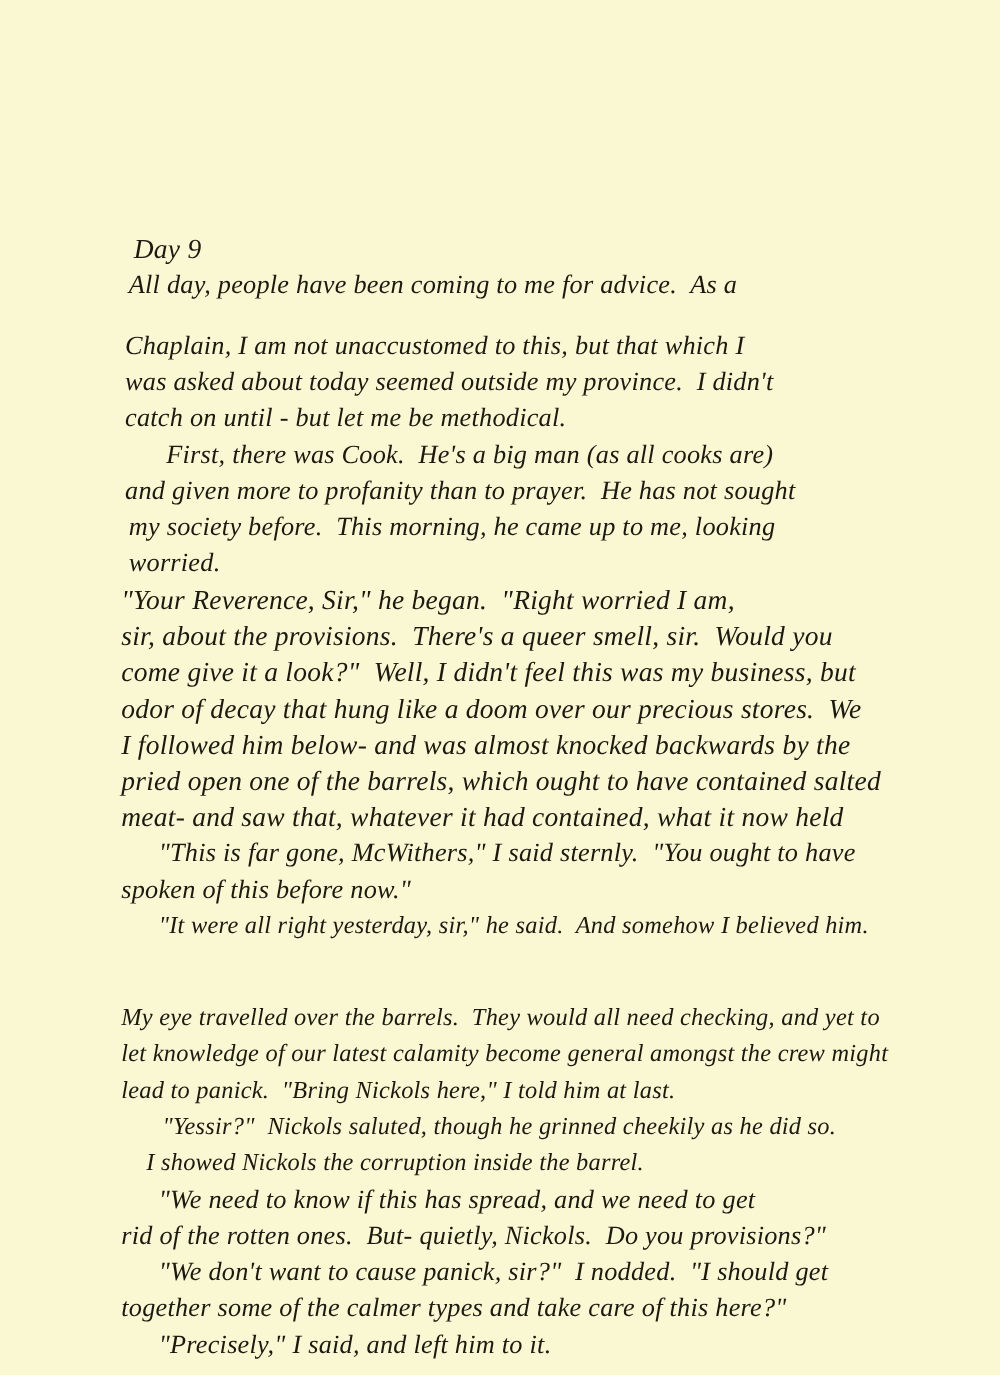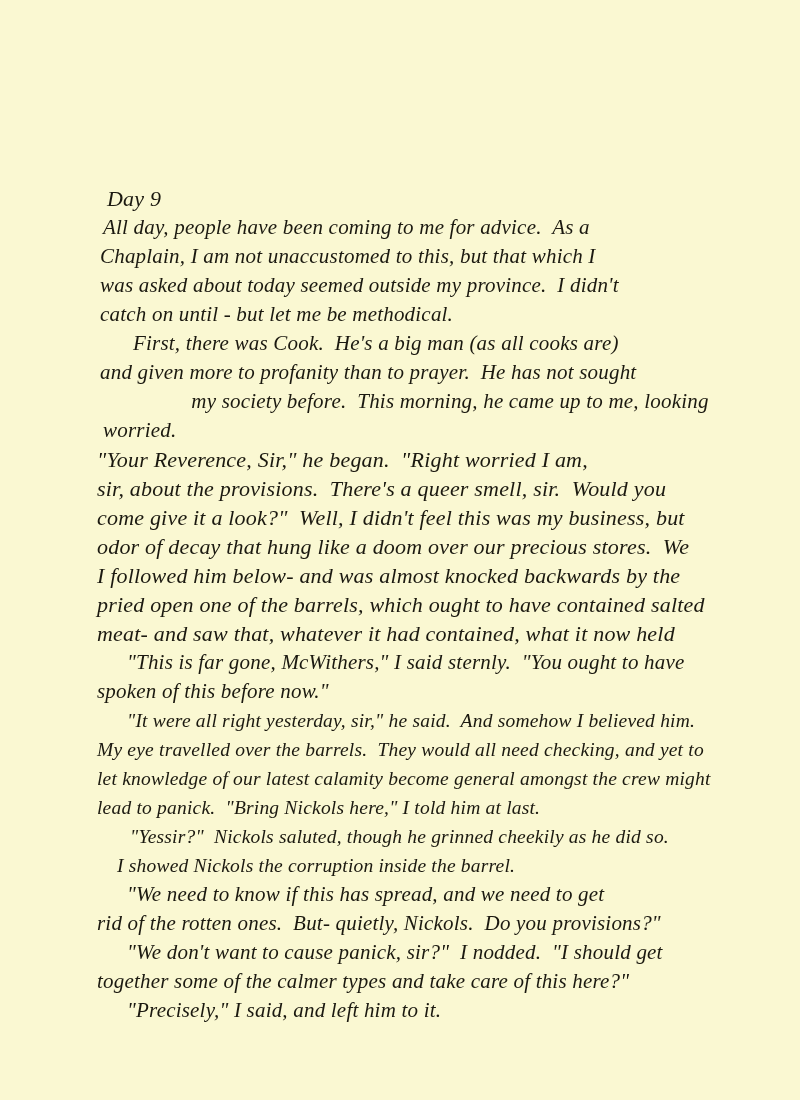--- a/index.html
+++ b/index.html
@@ -38,38 +38,38 @@
   .line.md { font-size: 21px; }
   .line.sm { font-size: 19.5px; }
 </style>
 </head>
 <body style="background: rgb(250, 248, 210);">
 
 <div class="page">
   <div class="text-block">
       <div class="line lg" style="padding-left: 10px; color: rgb(27, 25, 16);">Day 9</div>
       <div class="line md" style="padding-left: 6px; color: rgb(27, 25, 16);">All day, people have been coming to me for advice.  As a</div>
-      <div class="line md" style="padding-left: 3px; color: rgb(27, 25, 16);">Chaplain, I am not unaccustomed to this, but that which I</div>
+      <div class="line md" style="padding-left: 3px; color: rgb(27, 25, 16); margin-top: 20px;">Chaplain, I am not unaccustomed to this, but that which I</div>
       <div class="line md" style="padding-left: 3px; color: rgb(27, 25, 16);">was asked about today seemed outside my province.  I didn't</div>
       <div class="line md" style="padding-left: 3px; color: rgb(27, 25, 16);">catch on until - but let me be methodical.</div>
       <div class="line md" style="padding-left: 36px; color: rgb(27, 25, 16);">First, there was Cook.  He's a big man (as all cooks are)</div>
       <div class="line md" style="padding-left: 3px; color: rgb(27, 25, 16);">and given more to profanity than to prayer.  He has not sought</div>
-      <div class="line md" style="padding-left: 6px; color: rgb(27, 25, 16); text-align: center;">my society before.  This morning, he came up to me, looking</div>
+      <div class="line md" style="padding-left: 6px; color: rgb(27, 25, 16);">my society before.  This morning, he came up to me, looking</div>
       <div class="line md" style="padding-left: 6px; color: rgb(27, 25, 16);">worried.</div>
       <div class="line lg" style="padding-left: 0px; color: rgb(27, 25, 16);">"Your Reverence, Sir," he began.  "Right worried I am,</div>
       <div class="line lg" style="padding-left: 0px; color: rgb(27, 25, 16);">sir, about the provisions.  There's a queer smell, sir.  Would you</div>
       <div class="line lg" style="padding-left: 0px; color: rgb(27, 25, 16);">come give it a look?"  Well, I didn't feel this was my business, but</div>
       <div class="line lg" style="padding-left: 0px; color: rgb(27, 25, 16);">odor of decay that hung like a doom over our precious stores.  We</div>
       <div class="line lg" style="padding-left: 0px; color: rgb(27, 25, 16);">I followed him below- and was almost knocked backwards by the</div>
       <div class="line lg" style="padding-left: 0px; color: rgb(27, 25, 16);">pried open one of the barrels, which ought to have contained salted</div>
       <div class="line lg" style="padding-left: 0px; color: rgb(27, 25, 16);">meat- and saw that, whatever it had contained, what it now held</div>
       <div class="line md" style="padding-left: 30px; color: rgb(27, 25, 16);">"This is far gone, McWithers," I said sternly.  "You ought to have</div>
       <div class="line md" style="padding-left: 0px; color: rgb(27, 25, 16);">spoken of this before now."</div>
       <div class="line sm" style="padding-left: 30px; color: rgb(27, 25, 16);">"It were all right yesterday, sir," he said.  And somehow I believed him.</div>
-      <div class="line sm" style="padding-left: 0px; color: rgb(27, 25, 16);">My eye travelled over the barrels.  They would all need checking, and yet to</div>
+      <div class="line sm" style="padding-left: 0px; color: rgb(27, 25, 16); margin-top: 45px;">My eye travelled over the barrels.  They would all need checking, and yet to</div>
       <div class="line sm" style="padding-left: 0px; color: rgb(27, 25, 16);">let knowledge of our latest calamity become general amongst the crew might</div>
       <div class="line sm" style="padding-left: 0px; color: rgb(27, 25, 16);">lead to panick.  "Bring Nickols here," I told him at last.</div>
       <div class="line sm" style="padding-left: 33px; color: rgb(27, 25, 16);">"Yessir?"  Nickols saluted, though he grinned cheekily as he did so.</div>
       <div class="line sm" style="padding-left: 20px; color: rgb(27, 25, 16);">I showed Nickols the corruption inside the barrel.</div>
       <div class="line md" style="padding-left: 30px; color: rgb(27, 25, 16);">"We need to know if this has spread, and we need to get</div>
       <div class="line md" style="padding-left: 0px; color: rgb(27, 25, 16);">rid of the rotten ones.  But- quietly, Nickols.  Do you provisions?"</div>
       <div class="line md" style="padding-left: 30px; color: rgb(27, 25, 16);">"We don't want to cause panick, sir?"  I nodded.  "I should get</div>
       <div class="line md" style="padding-left: 0px; color: rgb(27, 25, 16);">together some of the calmer types and take care of this here?"</div>
       <div class="line md" style="padding-left: 30px; color: rgb(27, 25, 16);">"Precisely," I said, and left him to it.</div>
     </div>

